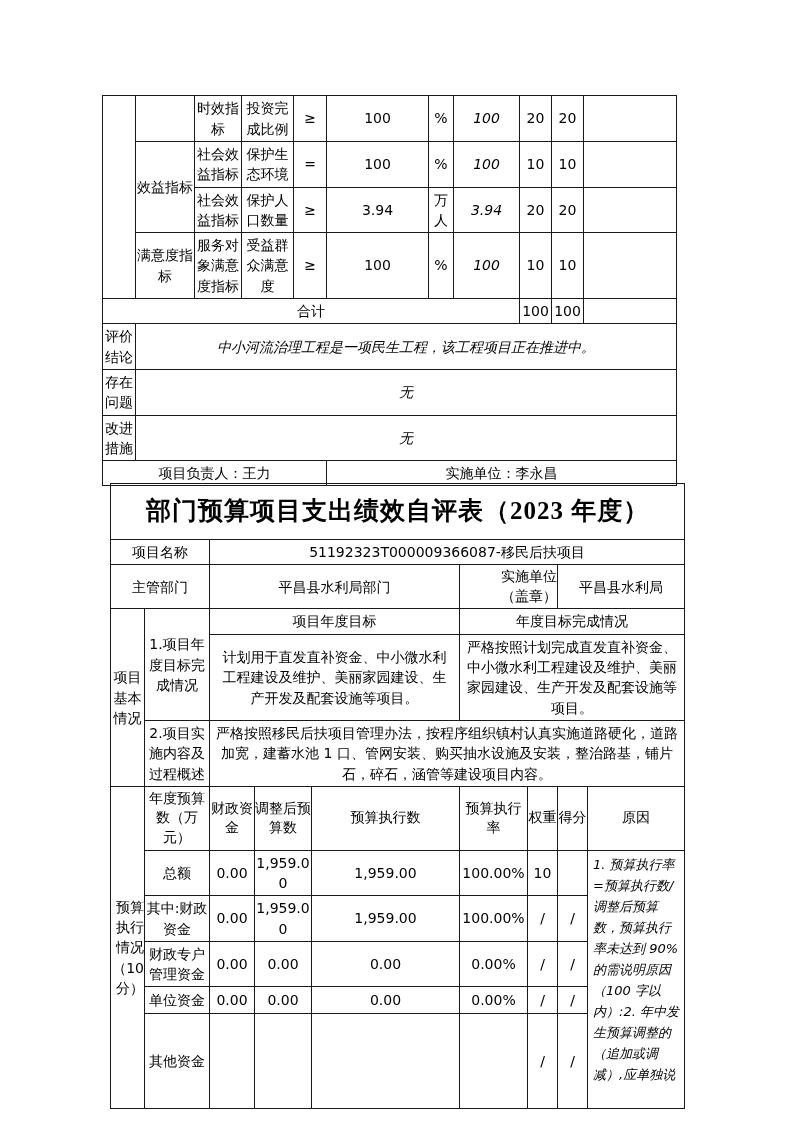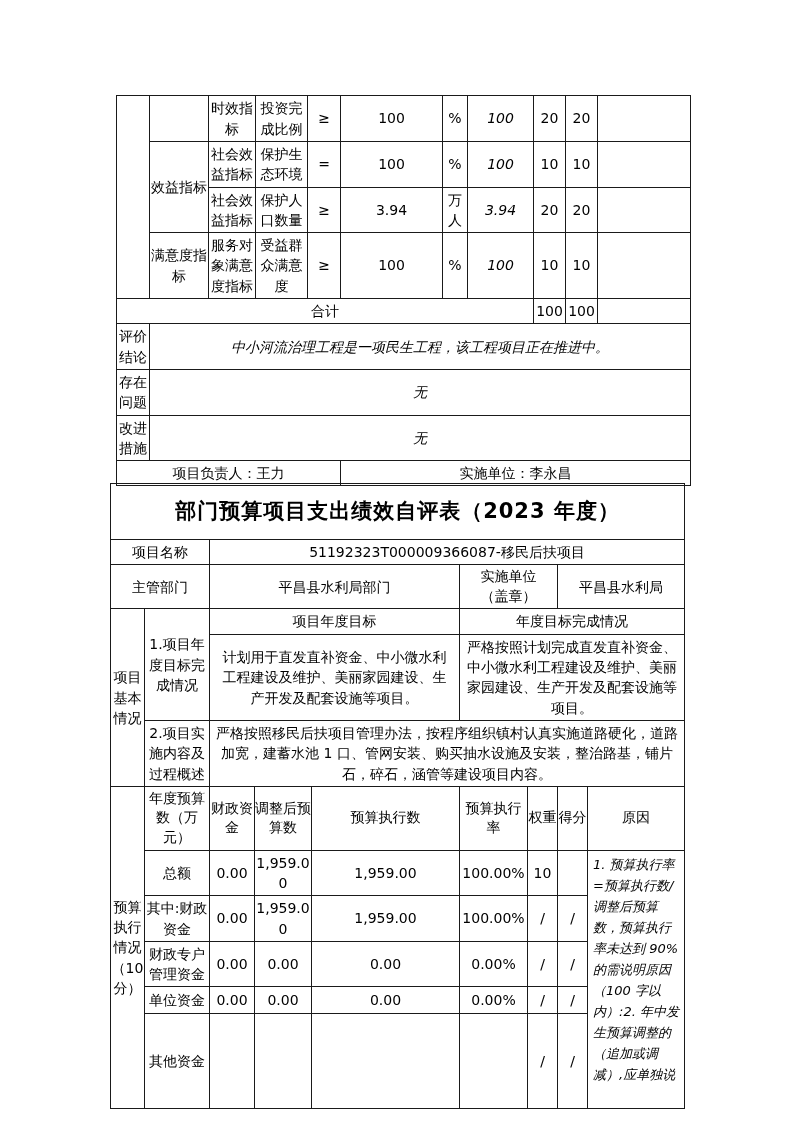--- a/index.html
+++ b/index.html
@@ -8,27 +8,27 @@
     position:relative; width:793px; height:1122px; background:#fff;
     font-family:"DejaVu Sans","Liberation Sans",sans-serif; color:#000;
   }
   table { border-collapse:collapse; table-layout:fixed; position:absolute; }
   td {
     border:1px solid #1a1a1a; text-align:center; vertical-align:middle;
     font-size:14px; line-height:1.45; padding:2px 2px; word-break:break-all;
   }
   .tl { text-align:center; padding-left:6px; padding-right:6px; }
   .it { font-style:italic; }
-  .pre { white-space:pre-line; }
+  .pre { white-space:pre-line;text-align:right; }
   .tight { padding:2px 0; }
   .vtop { vertical-align:top; padding-top:4px; }
-  #t1 { left:116px; top:95px; width:574px; }
+  #t1 { left:102px; top:95px; width:574px; }
   #t2 { left:110px; top:483px; width:574px; }
   #t2 .title-cell {
-    font-size:21px; font-weight:bold; letter-spacing:1px; padding:6px 2px;
+    font-size:25px; font-weight:bold; letter-spacing:1px; padding:6px 2px;font-family:Liberation Serif, serif;
   }
   .reason-cell {
     font-size:13px; line-height:1.62; text-align:left; padding:3px 5px;
   }
   .pagenum {
     position:absolute; left:0; top:1026px; width:793px; text-align:center;
     font-size:13px; color:#111;
   }
   .hdr { line-height:1.4; }
 </style>

